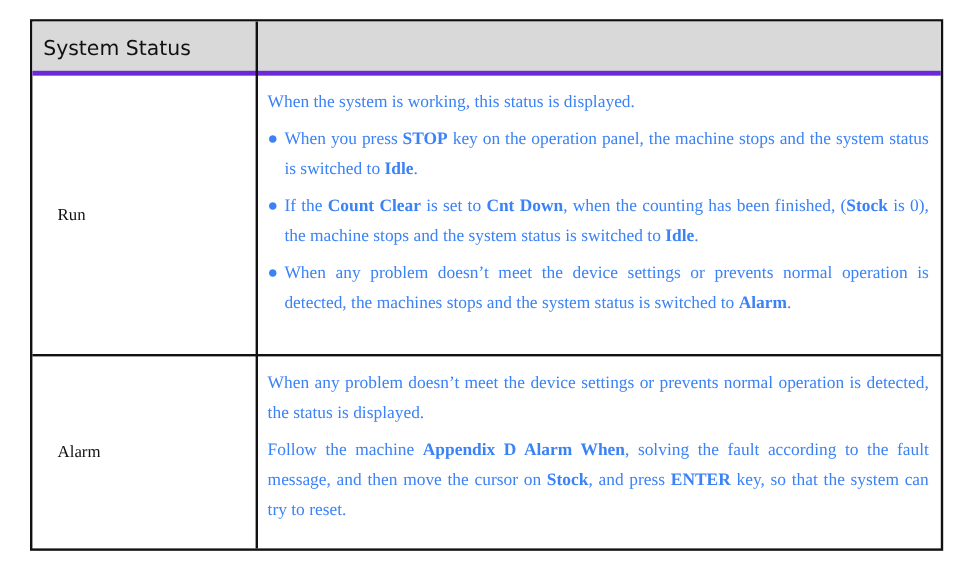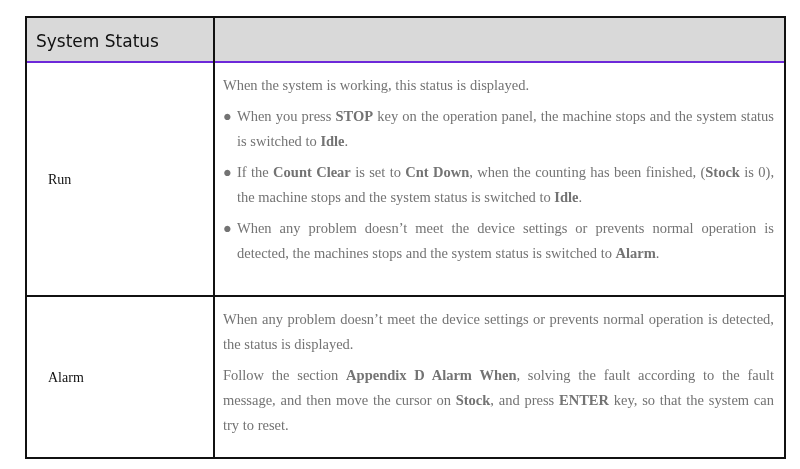--- a/index.html
+++ b/index.html
@@ -3,36 +3,36 @@
   <meta charset="utf-8">
   <style>
     html, body { margin: 0; padding: 0; background: #ffffff; }
     body { width: 800px; height: 469px; position: relative; overflow: hidden; }
     .tbl {
       position: absolute; left: 25px; top: 16px; width: 761px; height: 443px;
       border: 2px solid #111; box-sizing: border-box;
     }
     .hdr {
       position: absolute; left: 0; top: 0; right: 0; height: 45px;
-      background: #d9d9d9; border-bottom: 2px solid #6d28d9; box-sizing: border-box;
+      background: #d9d9d9; border-bottom: 4px solid #6d28d9; box-sizing: border-box;
     }
     .hdr .c1, .hdr .c2 {
       position: absolute; top: 0; height: 43px; line-height: 46px;
       font-family: "DejaVu Sans", sans-serif; font-size: 17px; color: #111;
     }
     .hdr .c1 { left: 9px; }
     .hdr .c2 { left: 197px; }
     .vdiv { position: absolute; left: 186px; top: 0; bottom: 0; width: 2px; background: #111; }
     .hdiv { position: absolute; left: 0; right: 0; top: 277px; height: 2px; background: #111; }
     .status {
       position: absolute; left: 9px; font-family: "Liberation Serif", serif; font-size: 14px; color: #111; margin-left: 12px;
     }
     .desc {
       position: absolute; left: 196px; right: 10px;
-      font-family: "Liberation Serif", serif; font-size: 14.5px; color: #737373;
+      font-family: "Liberation Serif", serif; font-size: 14.5px; color: #3b82f6;
       line-height: 25px;
     }
     .desc p { margin: 0 0 6px 0; text-align: justify; }
     .bullet { position: relative; padding-left: 14px; }
     .bullet .dot { position: absolute; left: 0; top: 0; }
     b { font-weight: bold; }
   </style>
 </head>
 <body>
 
@@ -53,15 +53,15 @@
       <span class="dot">●</span><span>If the </span><b>Count Clear</b><span> is set to </span><b>Cnt Down</b><span>, when the counting has been finished, (</span><b>Stock</b><span> is 0), the machine stops and the system status is switched to </span><b>Idle</b><span>.</span>
     </p>
     <p class="bullet">
       <span class="dot">●</span><span>When any problem doesn’t meet the device settings or prevents normal operation is detected, the machines stops and the system status is switched to </span><b>Alarm</b><span>.</span>
     </p>
   </div>
 
   <span class="status" style="top:352px;">Alarm</span>
   <div class="desc" style="top:289px;">
     <p>When any problem doesn’t meet the device settings or prevents normal operation is detected, the status is displayed.</p>
-    <p><span>Follow the section </span><b>Appendix D Alarm When</b><span>, solving the fault according to the fault message, and then move the cursor on </span><b>Stock</b><span>, and press </span><b>ENTER</b><span> key, so that the system can try to reset.</span></p>
+    <p><span>Follow the machine </span><b>Appendix D Alarm When</b><span>, solving the fault according to the fault message, and then move the cursor on </span><b>Stock</b><span>, and press </span><b>ENTER</b><span> key, so that the system can try to reset.</span></p>
   </div>
 </div>
 
 </body></html>

